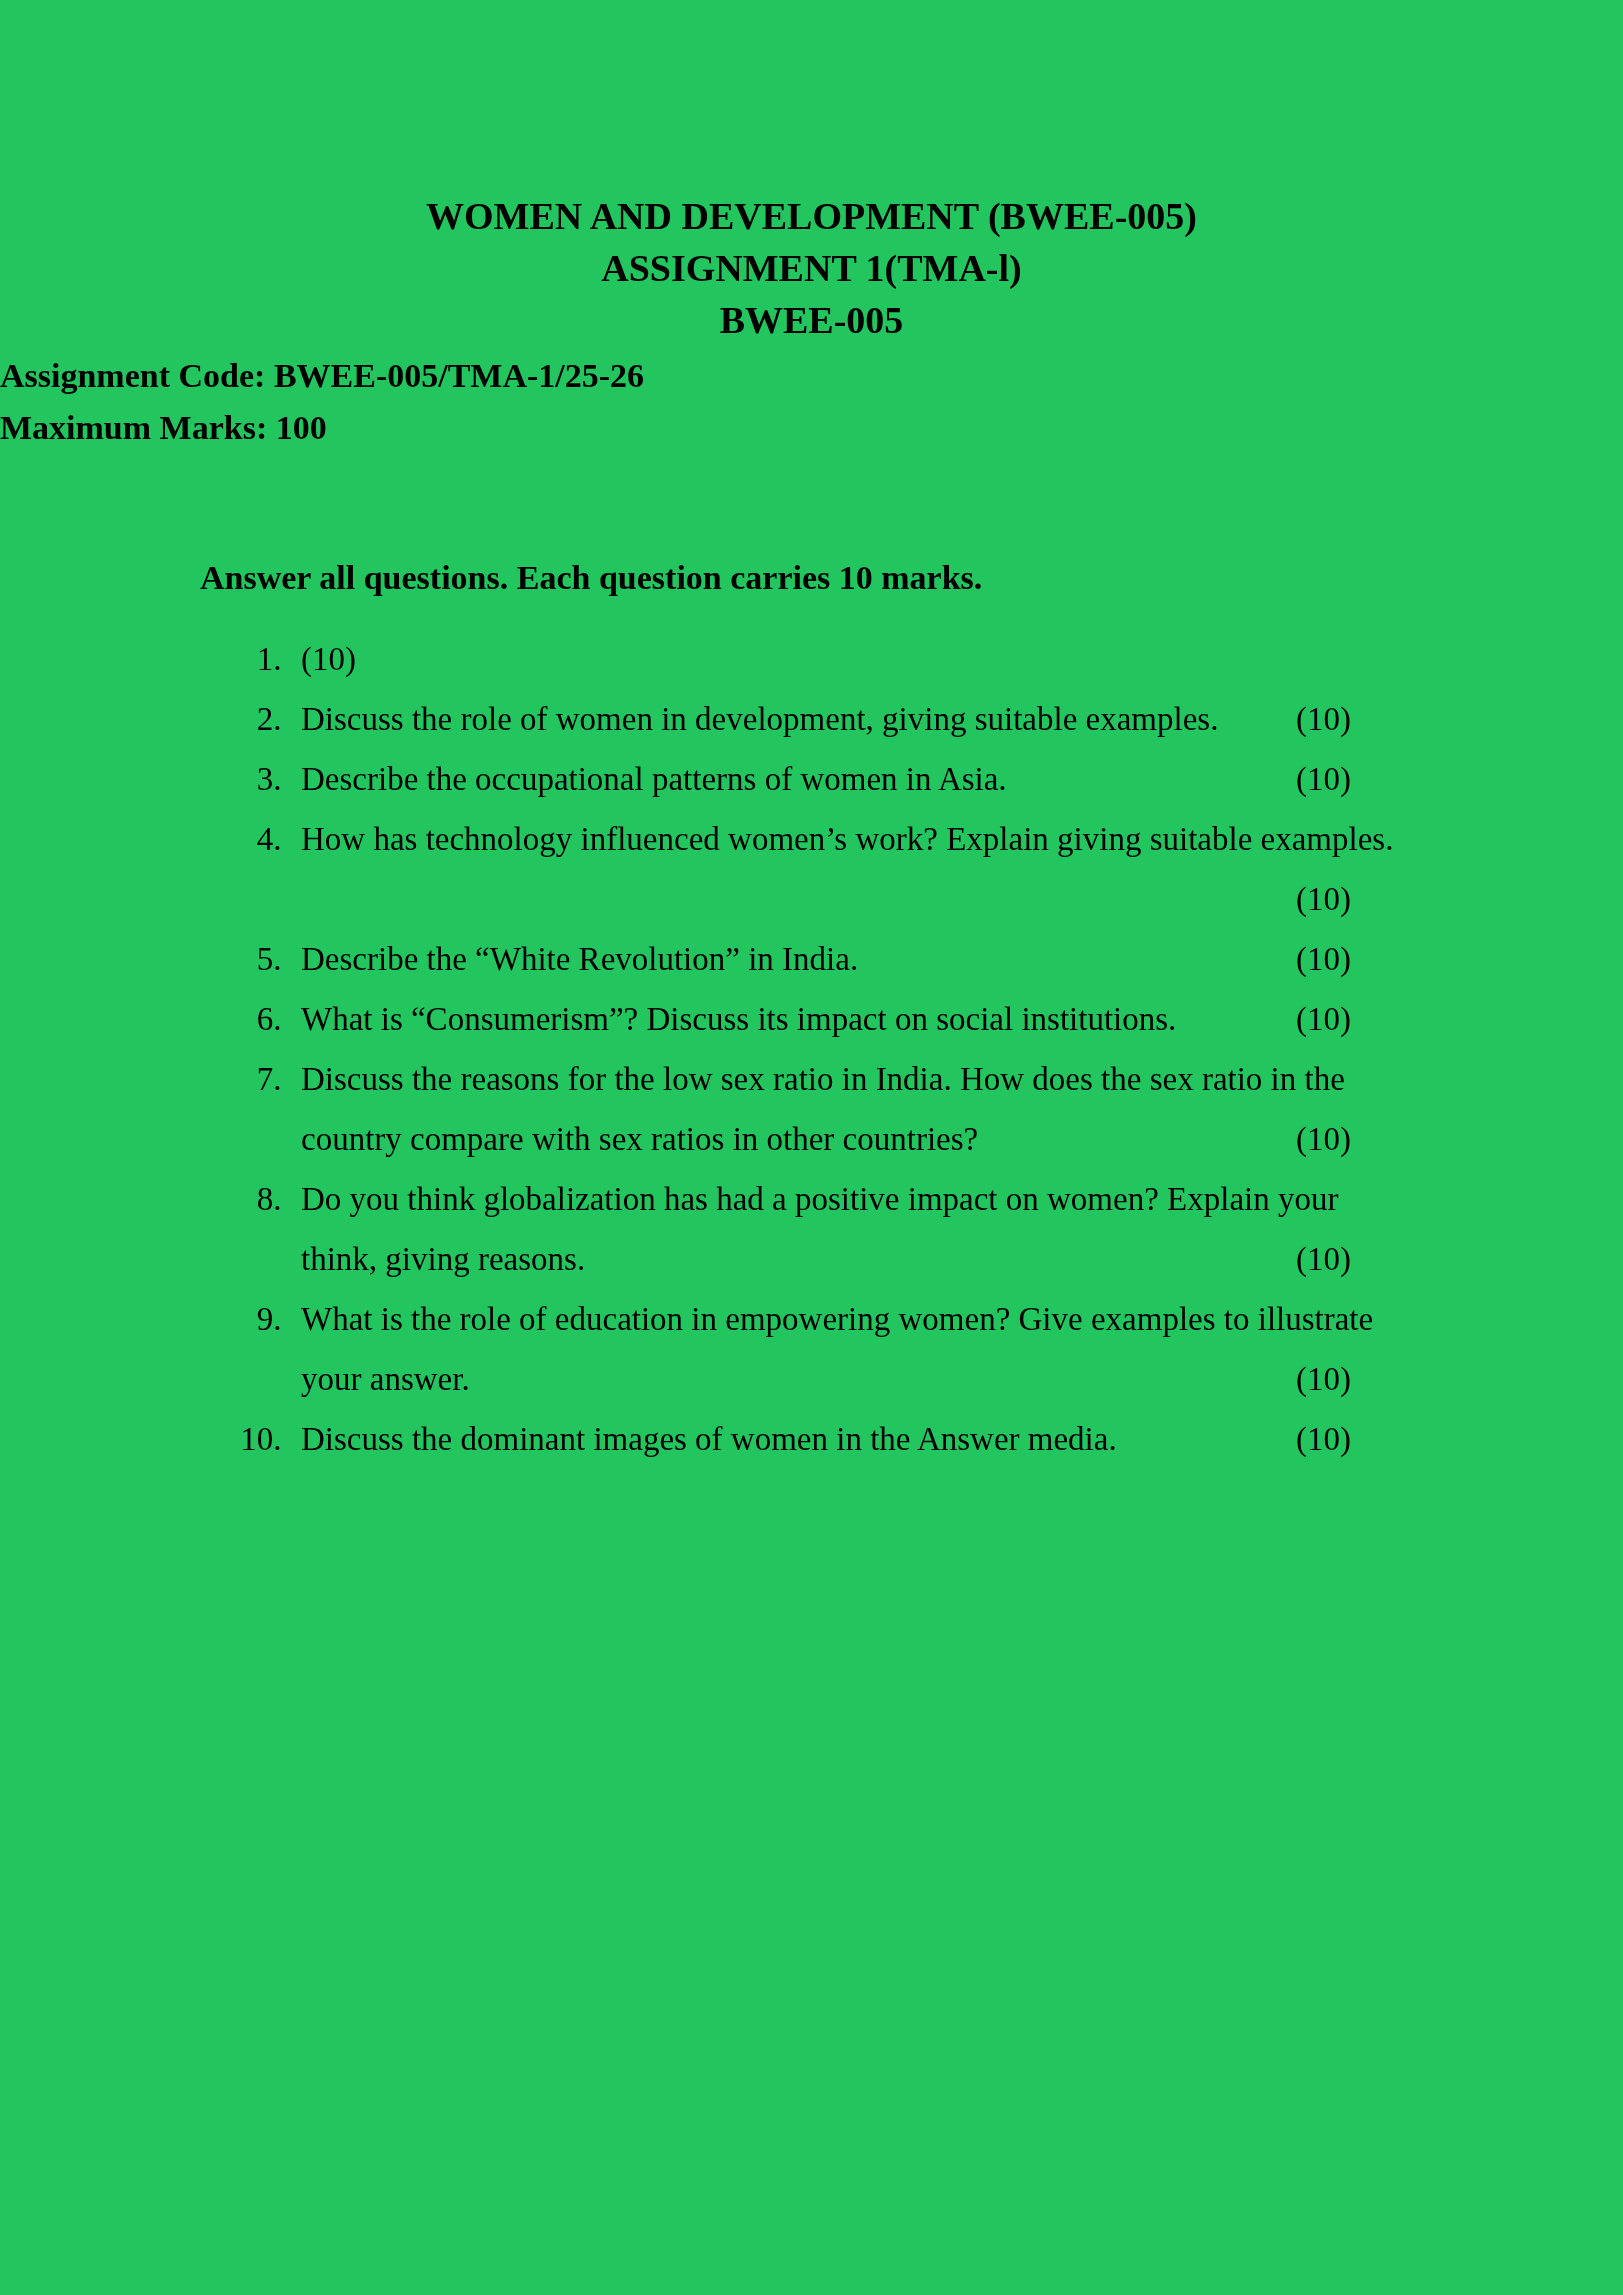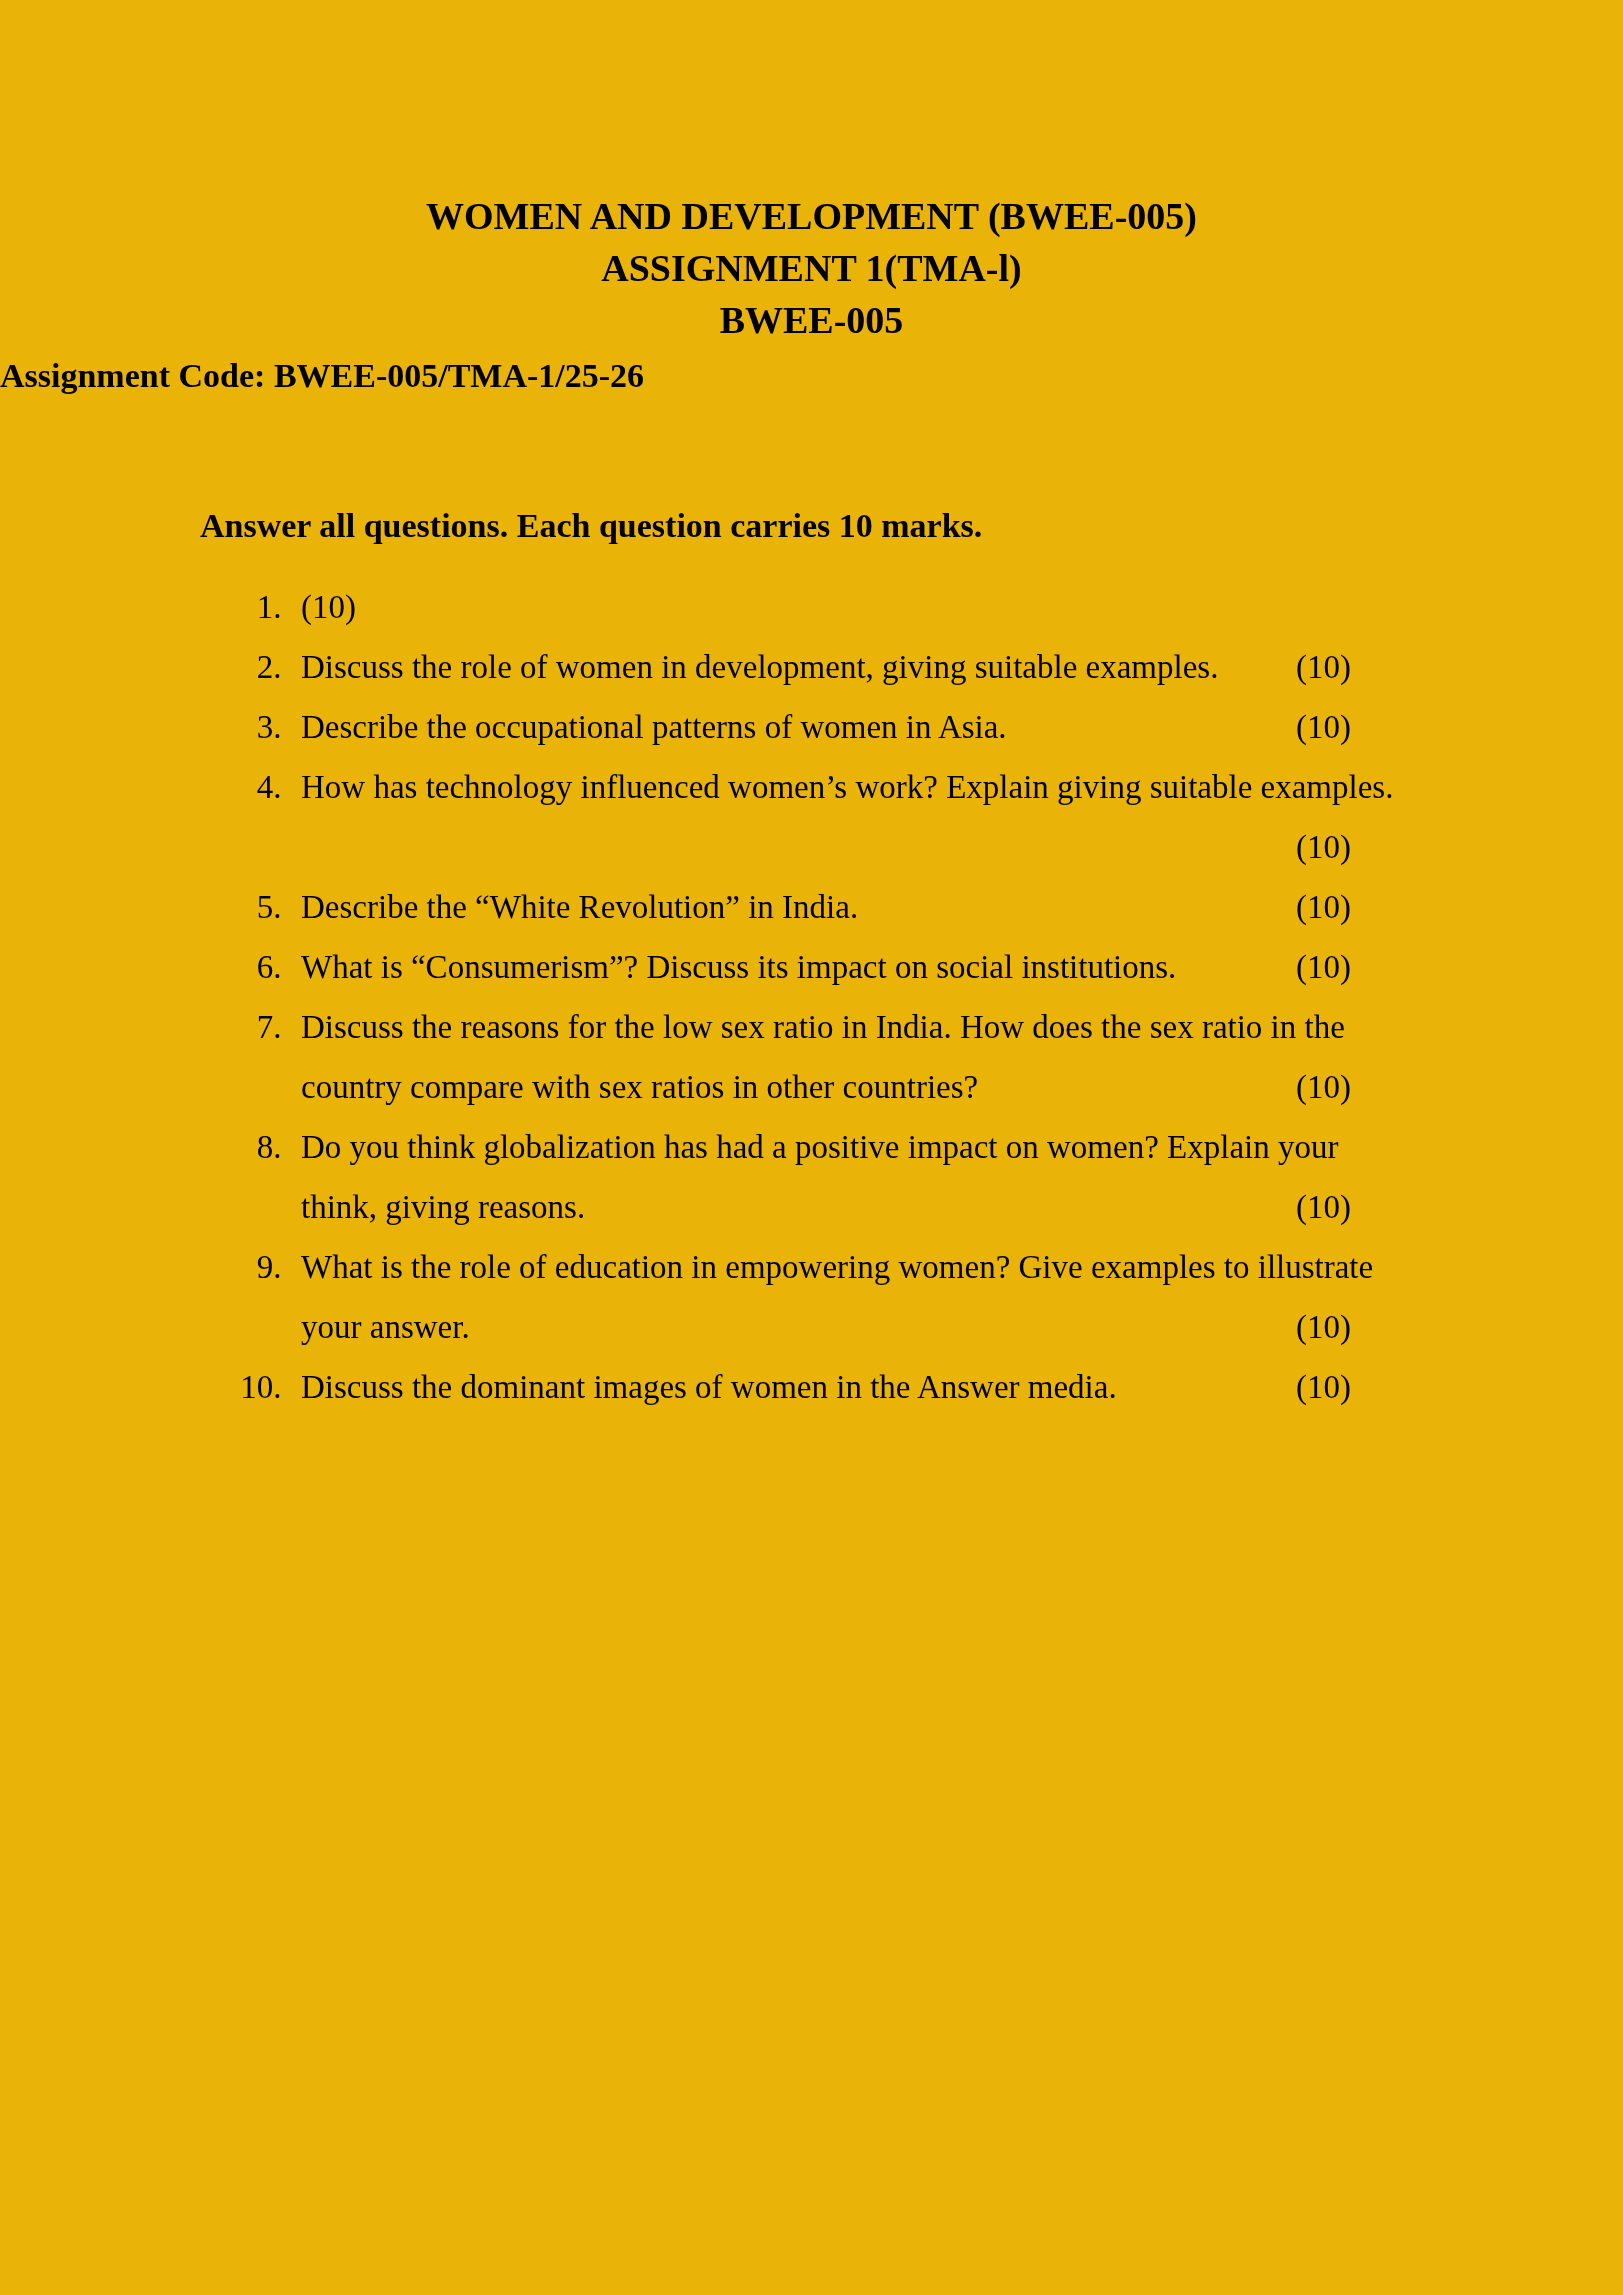--- a/index.html
+++ b/index.html
@@ -4,21 +4,21 @@
 <style>
   html, body {
     margin: 0;
     padding: 0;
     background: #ffffff;
   }
   .page {
     position: relative;
     width: 1623px;
     height: 2295px;
-    background: #eab308;
+    background: #22c55e;
     color: #000000;
     font-family: "Liberation Serif", "DejaVu Serif", serif;
     overflow: hidden;
     box-sizing: border-box;
     padding-top: 190px;
   }
   .title-block {
     text-align: center;
     font-weight: bold;
     font-size: 38px;
@@ -71,20 +71,21 @@
 <div class="page">
 
   <div class="title-block">
     <div>WOMEN AND DEVELOPMENT (BWEE-005)</div>
     <div>ASSIGNMENT 1(TMA-l)</div>
     <div>BWEE-005</div>
   </div>
 
   <div class="meta-block">
     <div>Assignment Code: BWEE-005/TMA-1/25-26</div>
+    <div>Maximum Marks: 100</div>
   </div>
 
   <div class="instruction">Answer all questions. Each question carries 10 marks.</div>
 
   <div class="question-list">
 
     <div class="question">
       <div class="q-line">
         <span class="q-num">1.</span>
         <span class="q-marks">(10)</span>

